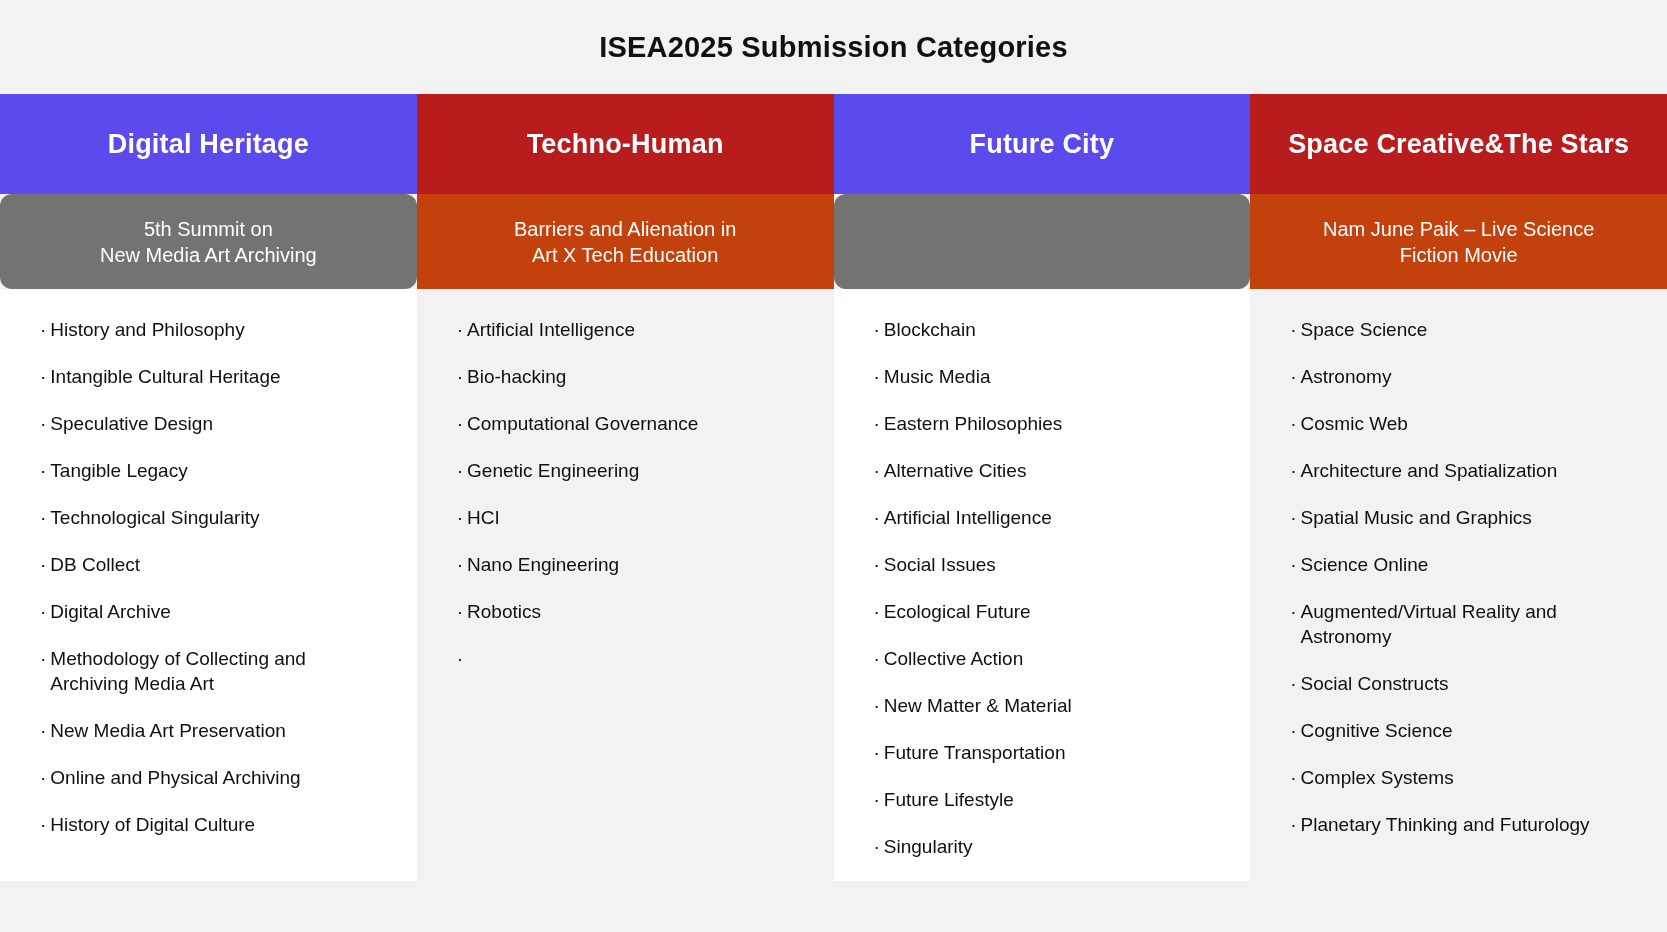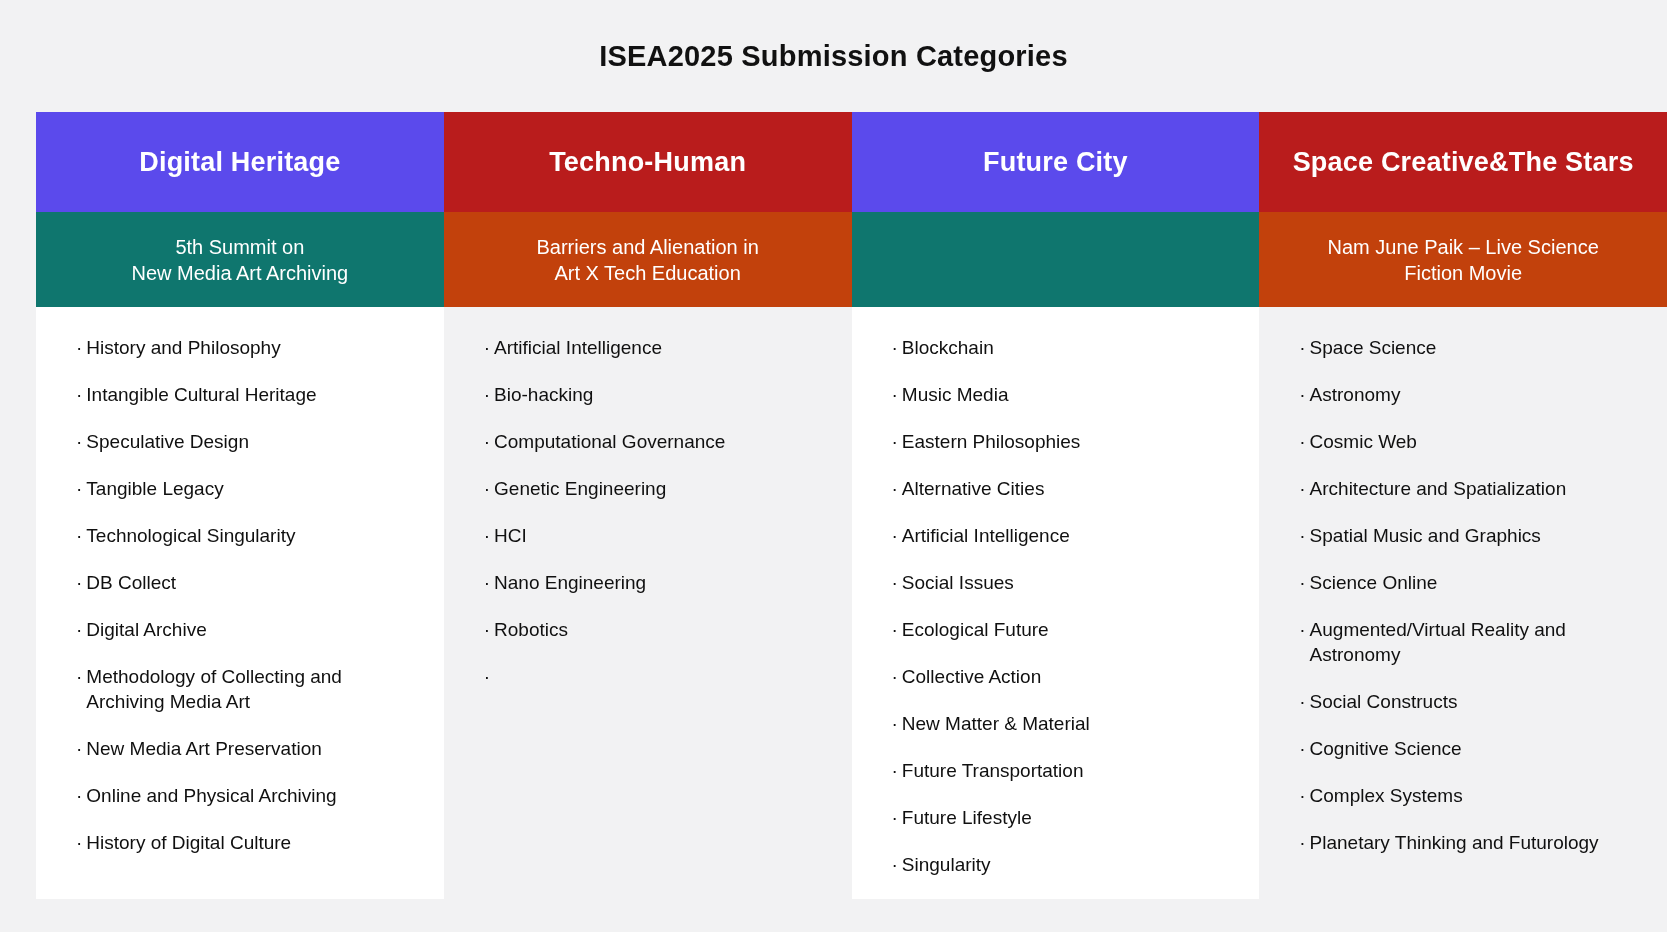--- a/index.html
+++ b/index.html
@@ -4,32 +4,31 @@
 <style>
   * { margin: 0; padding: 0; box-sizing: border-box; }
   html, body { width: 1667px; height: 932px; }
   body {
     font-family: "Liberation Sans", "DejaVu Sans", sans-serif;
     background: #f2f2f3;
   }
   .page { width: 1667px; height: 932px; overflow: hidden; background: #f2f2f3; }
 
   .title-band {
-    height: 112px;
+    height: 94px;
     display: flex; align-items: center; justify-content: center;
   }
   .page-title {
     font-size: 29px; font-weight: 700; color: #111111; letter-spacing: 0.2px;
   }
 
   .grid {
     display: grid;
     grid-template-columns: repeat(4, 1fr);
     height: 633px;
-    margin-left: 36px;
   }
   .col { display: flex; flex-direction: column; }
 
   .col-header {
     height: 100px; flex: 0 0 100px;
     display: flex; align-items: center; justify-content: center;
     color: #ffffff; font-size: 27px; font-weight: 700; letter-spacing: 0.2px;
     text-align: center;
   }
   .col-sub {
@@ -37,21 +36,21 @@
     display: flex; align-items: center; justify-content: center;
     color: #ffffff; font-size: 20px; line-height: 26px;
     text-align: center; white-space: pre-line;
   }
   .col-body {
     flex: 1 1 auto;
     padding: 28px 22px 0 40px;
   }
 
   .t-purple .col-header { background: #5b4aec; }
-  .t-purple .col-sub    { background: #0f766e; }
+  .t-purple .col-sub    { background: #737373; border-radius: 12px; }
   .t-navy   .col-header { background: #b91c1c; }
   .t-navy   .col-sub    { background: #c2410c; }
   .bg-white .col-body   { background: #ffffff; }
   .bg-gray  .col-body   { background: #f2f2f3; }
 
   ul.items { list-style: none; }
   ul.items li {
     display: flex; align-items: flex-start;
     font-size: 19px; line-height: 25px; color: #101010;
     margin-bottom: 22px;

